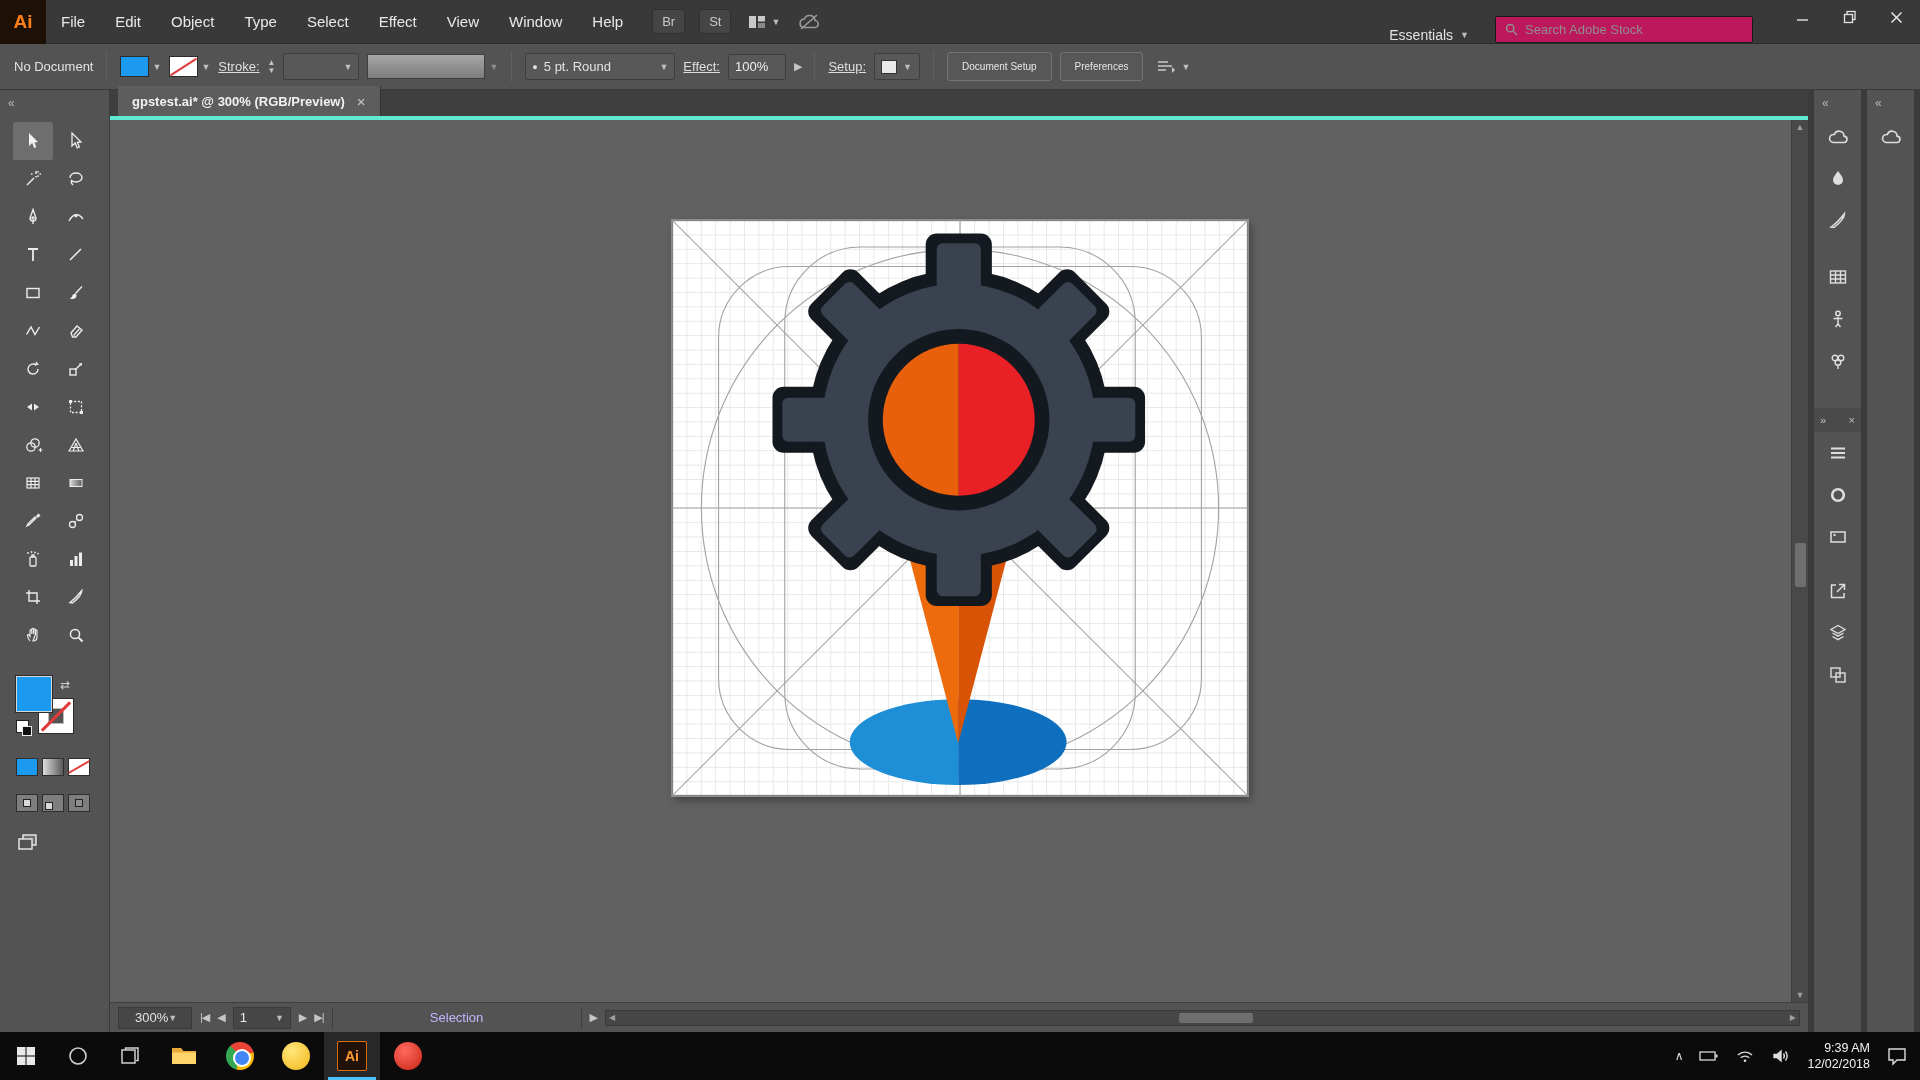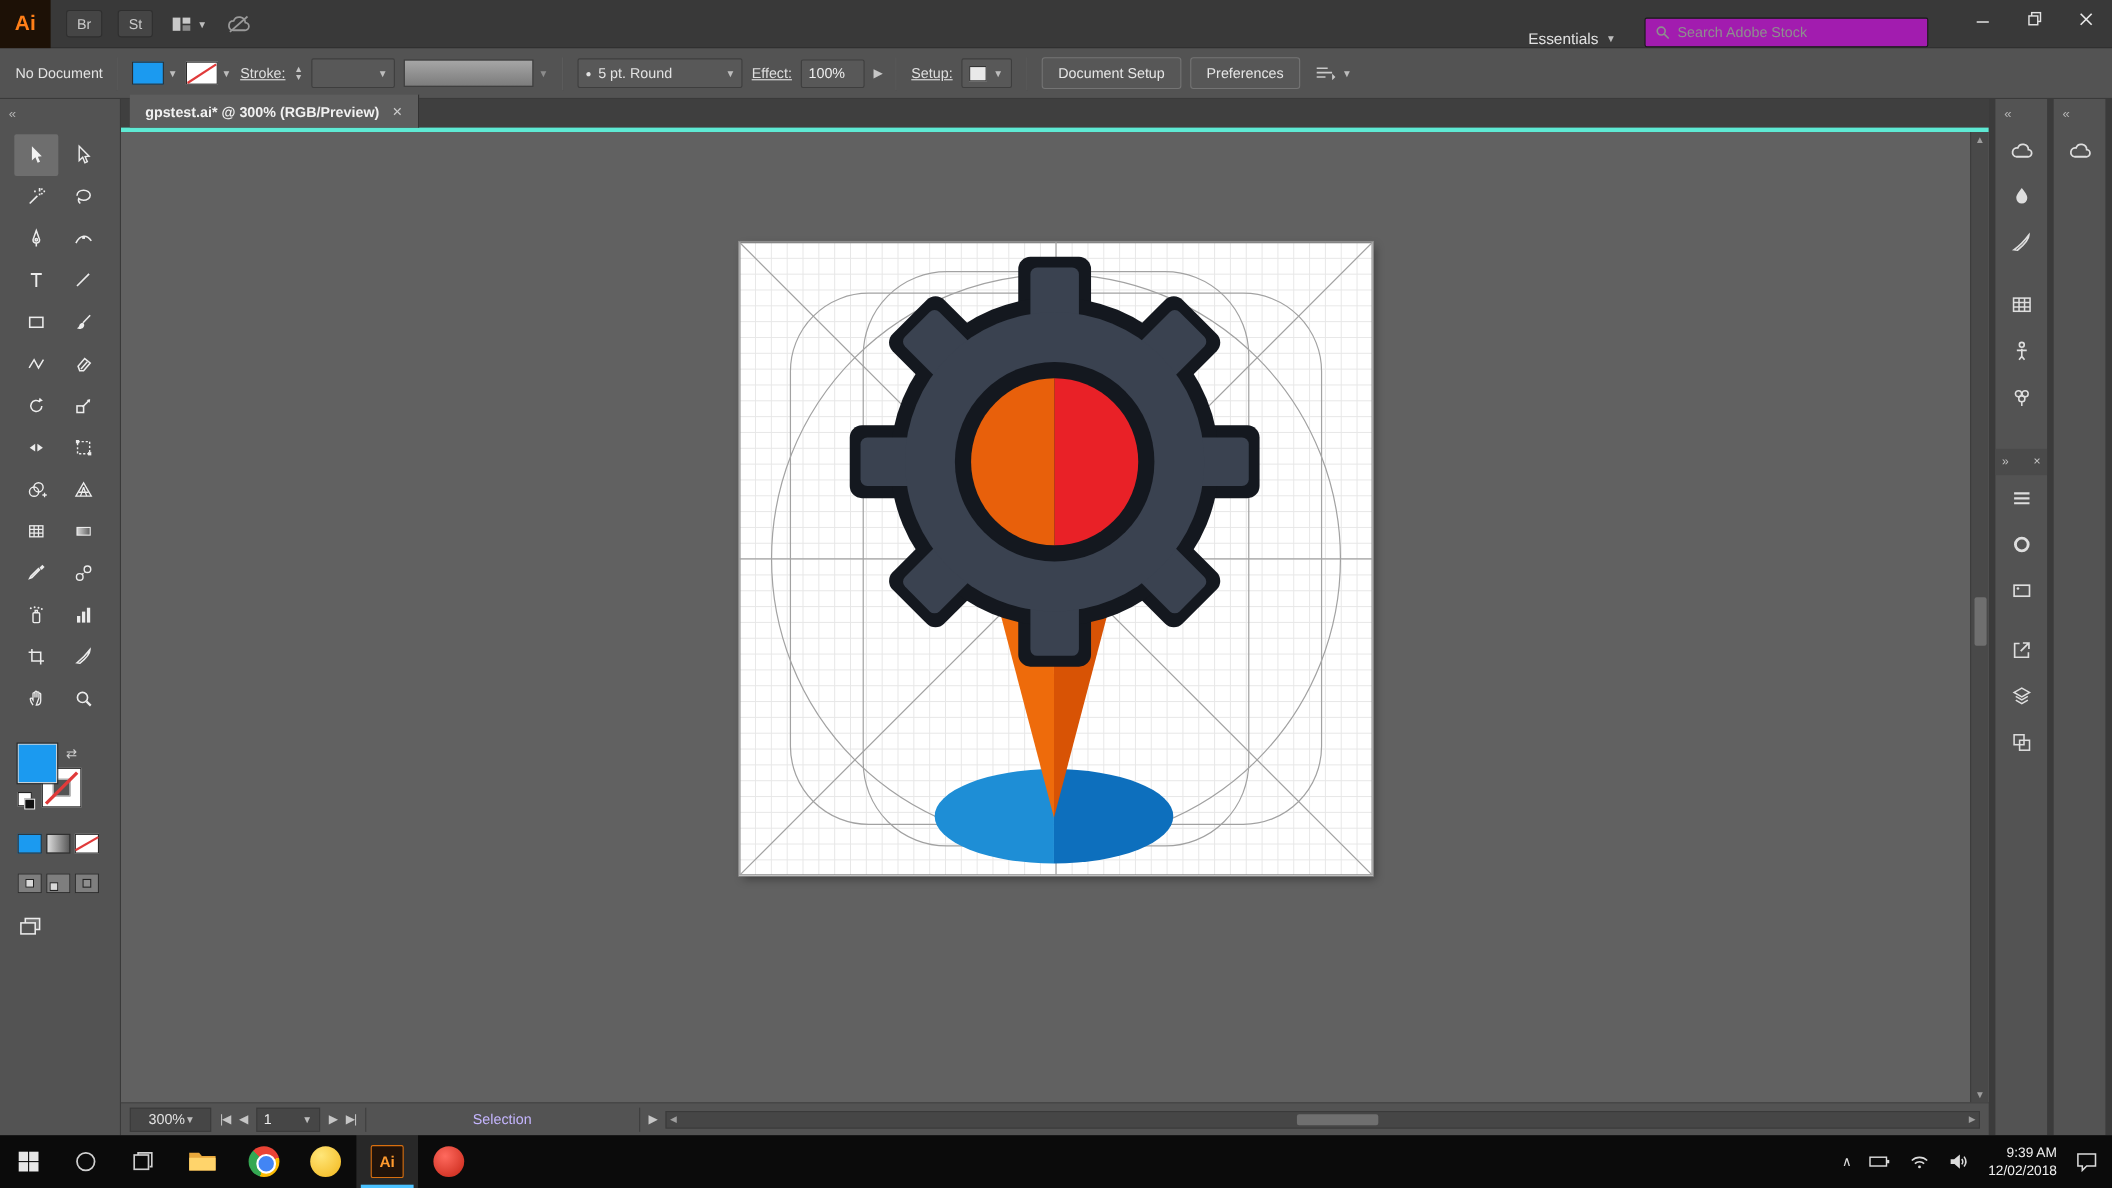--- a/index.html
+++ b/index.html
@@ -10,37 +10,37 @@
   
   .menu-bar{height:44px;background:#393939;display:flex;align-items:center;border-bottom:1px solid #2d2d2d}
   .ai-logo{width:46px;height:44px;background:#1d1106;color:#ff7f18;font-weight:bold;font-size:19px;display:flex;align-items:center;justify-content:center}
   .menus{display:flex;align-items:center;height:100%}
   .menu-item{padding:0 15px;font-size:15px;color:#e8e8e8;height:100%;display:flex;align-items:center;cursor:default}
   .mini-btn{margin-left:14px;padding:4px 9px;font-size:13px;color:#c9c9c9;background:#454545;border:1px solid #2f2f2f;border-radius:3px}
   .icon-btn{margin-left:16px;display:flex;align-items:center;gap:4px;color:#c9c9c9}
   .dd{font-size:9px;color:#bdbdbd}
   .right-cluster{margin-left:auto;display:flex;align-items:flex-end;height:100%}
   .workspace{display:flex;align-items:center;gap:7px;font-size:14px;margin-right:26px}
-  .search-box{width:258px;height:27px;background:#a21caf;border:1px solid #191919;border-radius:2px;display:flex;align-items:center;padding:0 8px;gap:6px;margin-right:26px}
+  .search-box{width:258px;height:27px;background:#be185d;border:1px solid #191919;border-radius:2px;display:flex;align-items:center;padding:0 8px;gap:6px;margin-right:26px}
   .search-box input{background:transparent;border:none;outline:none;color:#cfcfcf;font-size:13px;width:200px;font-family:"Liberation Sans",sans-serif}
   .search-box input::placeholder{color:#8e8e8e}
   .win-btn{width:47px;height:34px;display:flex;align-items:center;justify-content:center;align-self:flex-start}
 
   
   .control-bar{height:46px;background:#535353;border-bottom:1px solid #3a3a3a;display:flex;align-items:center;padding:0 14px;font-size:13px;gap:8px}
   .sep{width:1px;height:30px;background:#434343;border-right:1px solid #5f5f5f;margin:0 5px}
   .swatch{width:29px;height:21px;border:1px solid #2c2c2c;position:relative}
   .swatch.fill{background:#1b9af0}
   .swatch.none{background:#fff}
   .swatch.none::after{content:"";position:absolute;left:-2px;right:-2px;top:9px;height:2px;background:#e03a3a;transform:rotate(-33deg)}
   .combo{height:27px;background:#585858;border:1px solid #3e3e3e;border-radius:2px;display:flex;align-items:center;padding:0 6px;gap:6px}
   .label-link{color:#dfdfdf;text-decoration:underline}
   .stepper{display:flex;flex-direction:column;font-size:8px;line-height:8px;color:#c4c4c4}
   .field{height:26px;background:#585858;border:1px solid #3e3e3e;border-radius:2px;color:#eee;padding:0 6px;font-size:13px;font-family:"Liberation Sans",sans-serif;width:58px}
-  .btn{height:29px;padding:0 14px;border:1px solid #747474;border-radius:3px;background:#575757;color:#e6e6e6;font-size:13px;display:flex;align-items:center}
+  .btn{height:29px;padding:0 14px;border:1px solid #747474;border-radius:3px;background:#575757;color:#e6e6e6;font-size:10px;display:flex;align-items:center}
 
   
   .main{flex:1;display:flex;min-height:0}
   .toolbar{width:110px;background:#535353;border-right:1px solid #3a3a3a;display:flex;flex-direction:column}
   .panel-head{height:26px;display:flex;align-items:center;padding:0 8px;color:#b5b5b5;font-size:12px}
   .tools{display:grid;grid-template-columns:1fr 1fr;justify-items:center;row-gap:0;padding:6px 12px 0}
   .tool{width:40px;height:38px;display:flex;align-items:center;justify-content:center;border-radius:2px}
   .tool.selected{background:#6e6e6e}
   .fs-cluster{position:relative;width:64px;height:64px;margin:22px 0 0 16px}
   .fs-fill{position:absolute;left:0;top:0;width:36px;height:36px;background:#1b9af0;border:1px solid #d8d8d8;outline:1px solid #2c2c2c}
@@ -103,20 +103,31 @@
 </style>
 </head>
 <body>
 
 <div class="app">
 
   <div class="menu-bar">
     <div class="ai-logo">
         <span>Ai</span>
       </div>
+    <nav class="menus">
+      <span class="menu-item">File</span>
+      <span class="menu-item">Edit</span>
+      <span class="menu-item">Object</span>
+      <span class="menu-item">Type</span>
+      <span class="menu-item">Select</span>
+      <span class="menu-item">Effect</span>
+      <span class="menu-item">View</span>
+      <span class="menu-item">Window</span>
+      <span class="menu-item">Help</span>
+    </nav>
     <span class="mini-btn">Br</span>
     <span class="mini-btn">St</span>
     <span class="icon-btn">
       <svg width="20" height="18" viewBox="0 0 20 18">
           <rect x="2" y="3" width="7" height="12" fill="#c9c9c9"></rect>
           <rect x="11" y="3" width="7" height="5.5" fill="#c9c9c9"></rect>
           <rect x="11" y="10" width="7" height="5" fill="#8a8a8a"></rect>
         </svg>
       <span class="dd">▼</span>
     </span>

